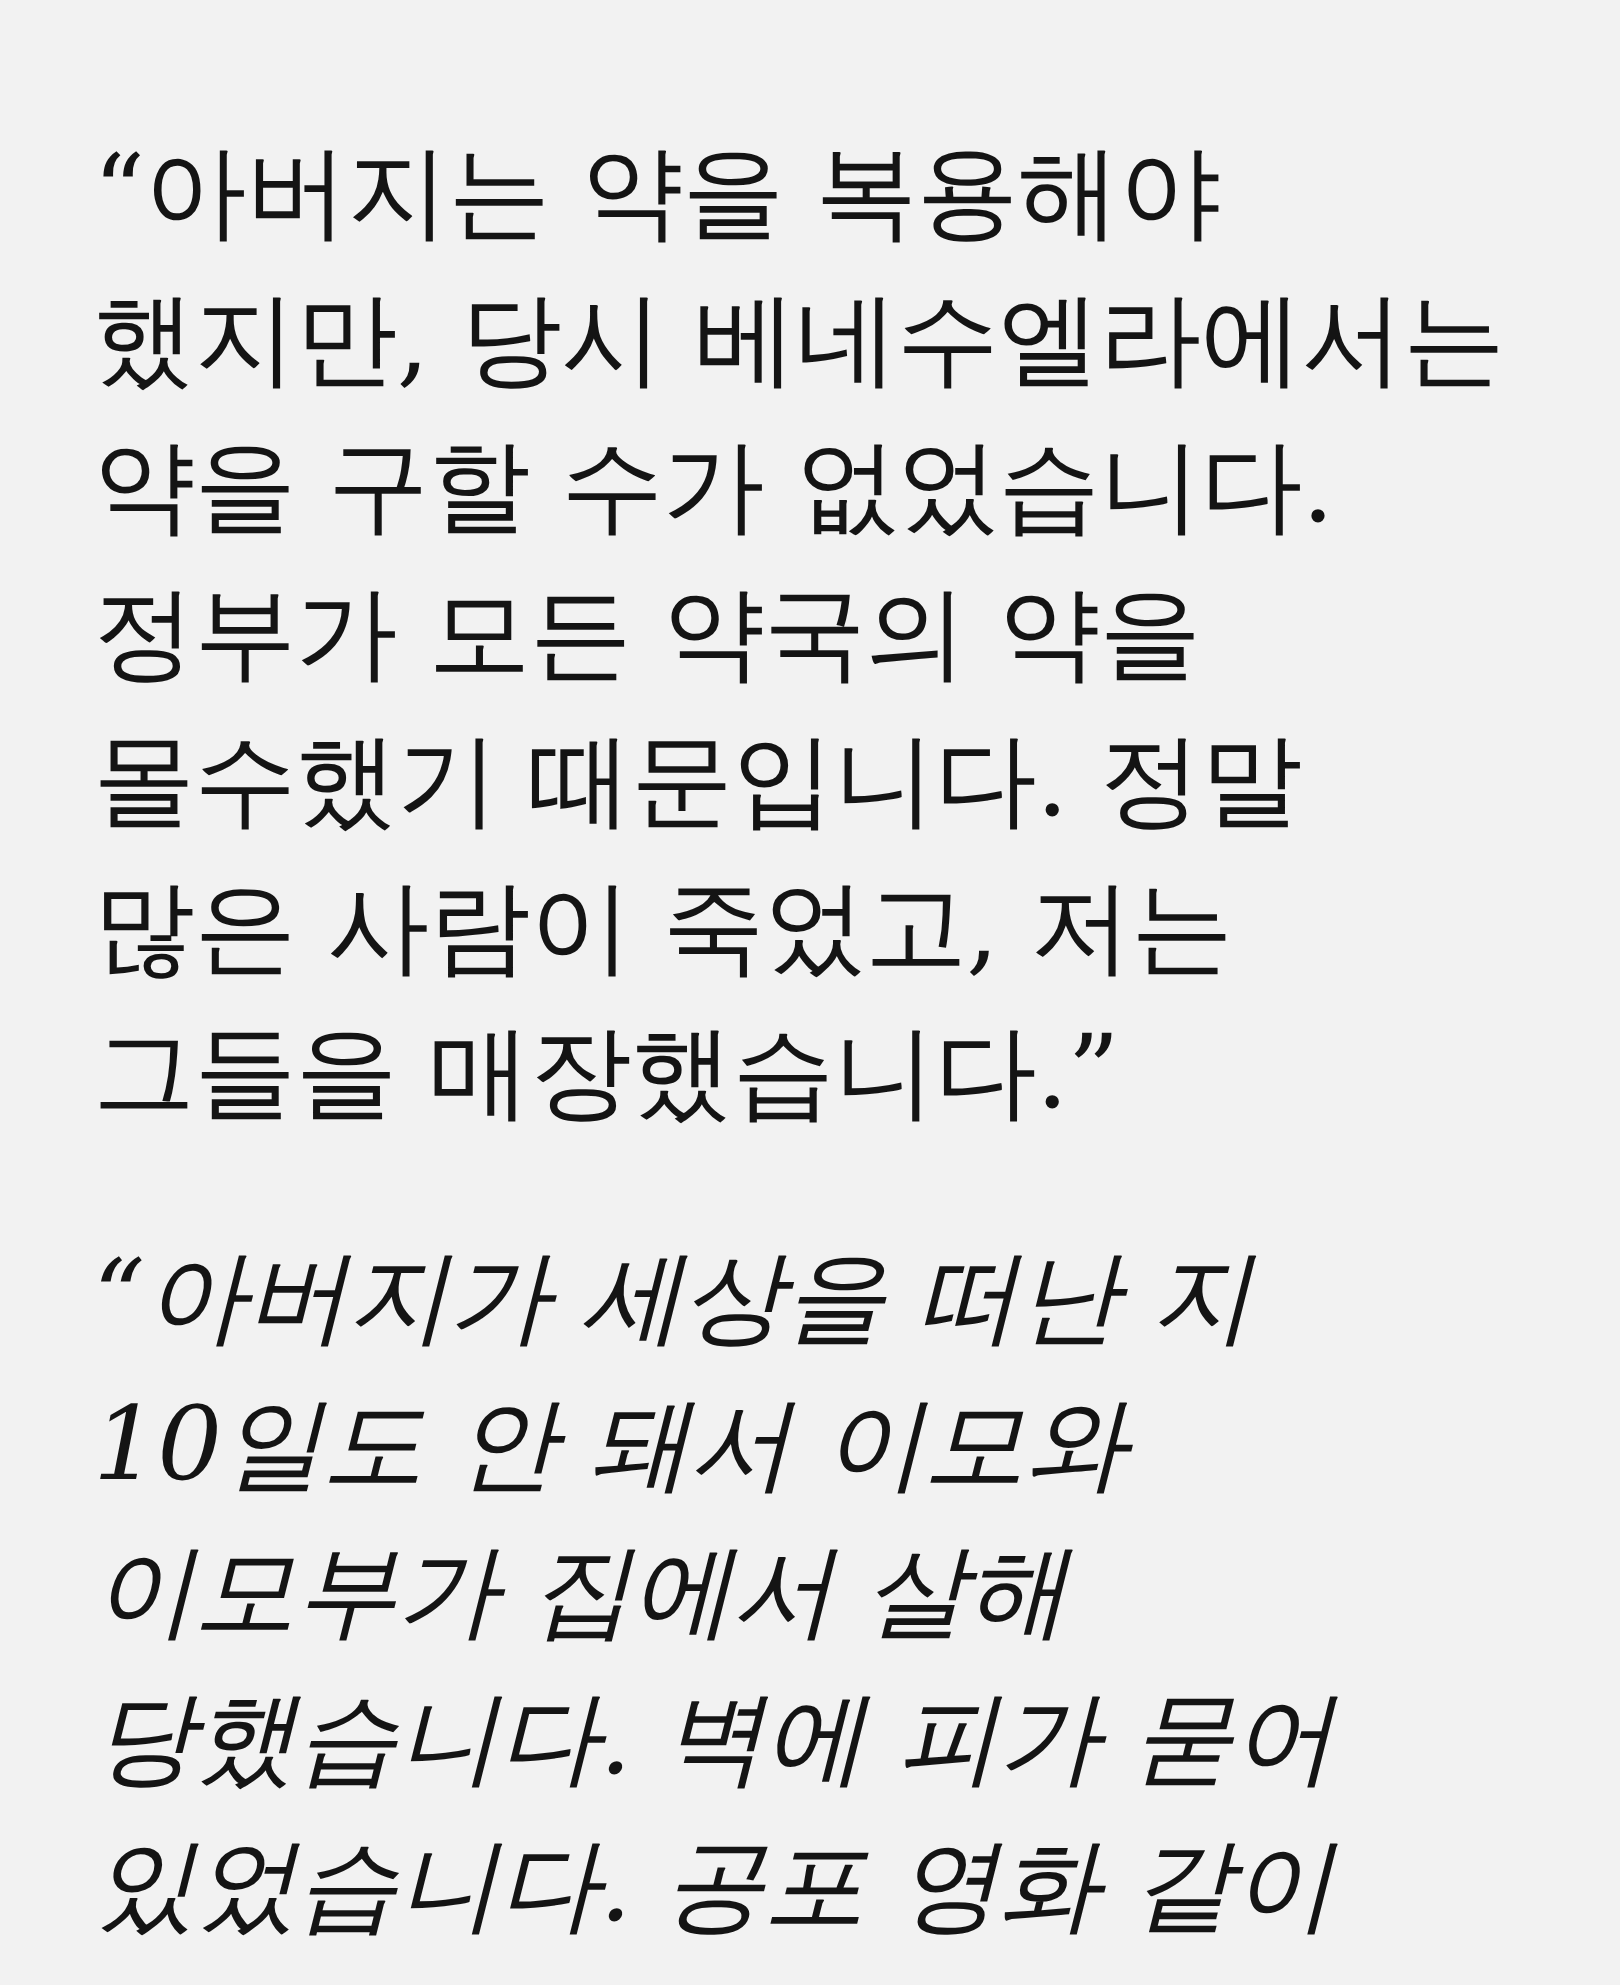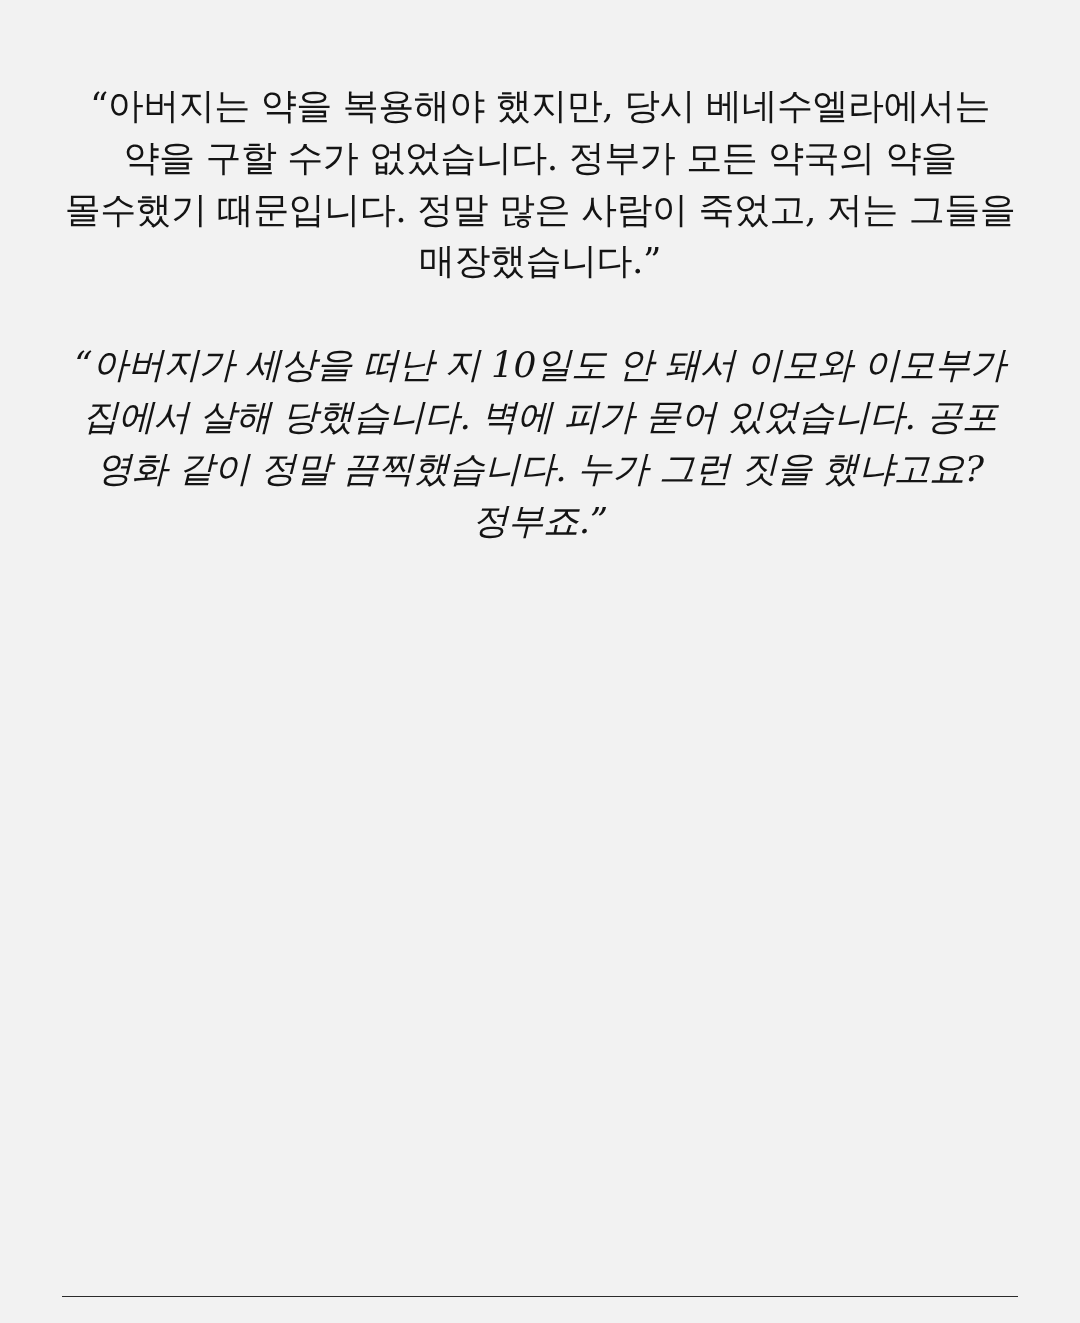--- a/index.html
+++ b/index.html
@@ -22,29 +22,28 @@
     box-sizing: border-box;
     padding: 62px 62px 0 62px;
     display: flex;
     flex-direction: column;
   }
   .quote-block {
     margin-top: 18px;
   }
   .quote-para {
     font-family: "DejaVu Serif", "Liberation Serif", serif;
-    font-size: 36px;
+    font-size: 68px;
     line-height: 1.44;
     letter-spacing: -0.5px;
     color: #141414;
     font-weight: 400;
     margin: 0 0 52px 0;
     max-width: 960px;
     word-break: keep-all;
-    text-align: center;
   }
   .quote-para.second {
     margin-bottom: 0;
     font-style: italic;
   }
   .spacer {
     flex: 1 1 auto;
   }
   .attribution {
     font-family: "DejaVu Sans", "Liberation Sans", sans-serif;

